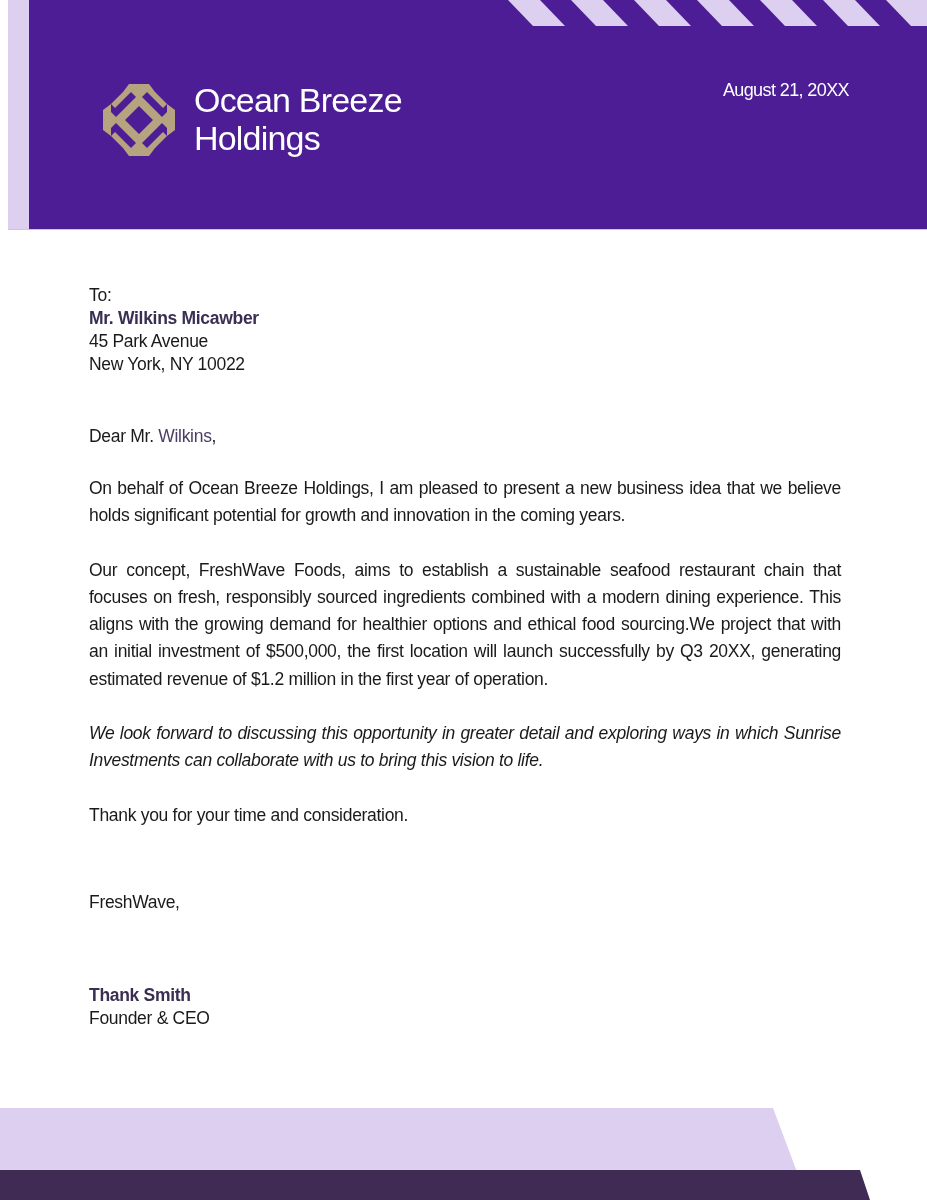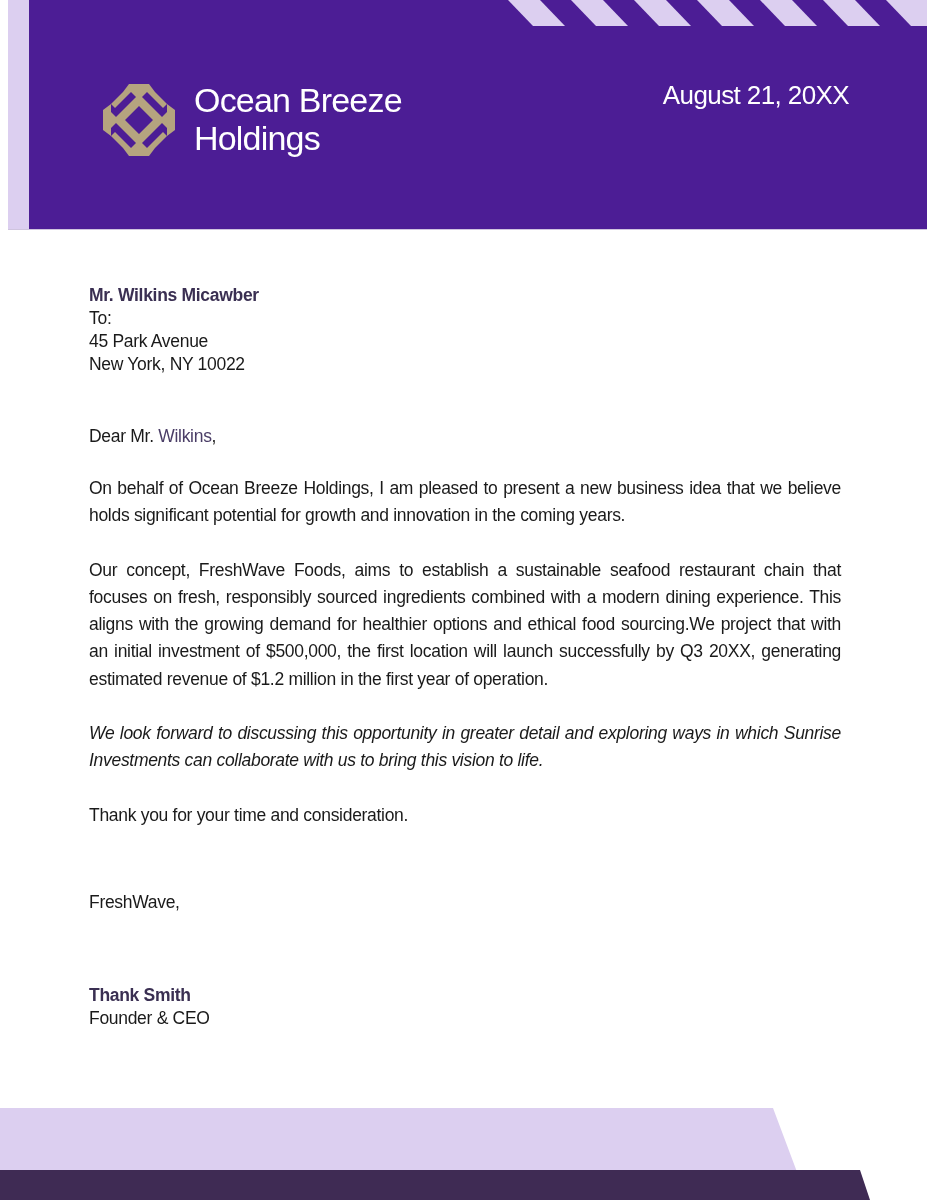--- a/index.html
+++ b/index.html
@@ -3,21 +3,21 @@
 <meta charset="utf-8">
 <style>
   html, body { margin: 0; padding: 0; }
   body { width: 927px; height: 1200px; position: relative; background: #ffffff; overflow: hidden; font-family: "Liberation Sans", sans-serif; }
   .header { position: absolute; left: 8px; top: 0; width: 927px; height: 230px; background: #4c1d95; }
   .header-left-strip { position: absolute; left: 0; top: 0; width: 21px; height: 230px; background: #dccff0; }
   .header-bottom-line { position: absolute; left: 0; top: 229px; width: 927px; height: 1px; background: #cfc4de; }
   .stripes { position: absolute; left: 490px; top: 0; width: 437px; height: 26px; }
   .logo { position: absolute; left: 95px; top: 84px; width: 72px; height: 72px; }
   .company-name { position: absolute; left: 186px; top: 81px; color: #ffffff; font-size: 34px; line-height: 38px; letter-spacing: -0.8px; }
-  .date { position: absolute; right: 86px; top: 80px; color: #ffffff; font-size: 26px; letter-spacing: -0.6px; }
+  .date { position: absolute; right: 86px; top: 80px; color: #ffffff; font-size: 18px; letter-spacing: -0.6px; }
   .content { position: absolute; left: 89px; top: 284px; width: 752px; color: #1a1a1a; font-family: "Liberation Sans", sans-serif; font-size: 17.5px; }
   .line { line-height: 23px; letter-spacing: -0.3px; }
   .bold { font-weight: bold; color: #3a2f52; }
   .accent { color: #4a3d66; }
   .para { line-height: 27.3px; text-align: justify; letter-spacing: -0.3px; }
   .footer-light { position: absolute; left: 0; top: 1108px; width: 800px; height: 64px; }
   .footer-dark { position: absolute; left: 0; top: 1170px; width: 870px; height: 30px; }
 </style>
 </head>
 <body>
@@ -56,22 +56,22 @@
     <div>Ocean Breeze</div>
     <div>Holdings</div>
   </div>
 
   <div class="date">August 21, 20XX</div>
   <div class="header-bottom-line"></div>
 </div>
 
 <div class="content">
   <div>
+    <div class="line">To:</div>
     <div class="line bold">Mr. Wilkins Micawber</div>
-    <div class="line">To:</div>
     <div class="line">45 Park Avenue</div>
     <div class="line">New York, NY 10022</div>
   </div>
 
   <div class="line" style="margin-top:49px;"><span>Dear Mr. </span><span class="accent">Wilkins</span><span>,</span></div>
 
   <p class="para" style="margin:27px 0 0 0;">On behalf of Ocean Breeze Holdings, I am pleased to present a new business idea that we believe holds significant potential for growth and innovation in the coming years.</p>
   <p class="para" style="margin:27px 0 0 0;">Our concept, FreshWave Foods, aims to establish a sustainable seafood restaurant chain that focuses on fresh, responsibly sourced ingredients combined with a modern dining experience. This aligns with the growing demand for healthier options and ethical food sourcing.We project that with an initial investment of $500,000, the first location will launch successfully by Q3 20XX, generating estimated revenue of $1.2 million in the first year of operation.</p>
   <p class="para" style="margin:27px 0 0 0;font-style:italic;">We look forward to discussing this opportunity in greater detail and exploring ways in which Sunrise Investments can collaborate with us to bring this vision to life.</p>
   <p class="para" style="margin:27px 0 0 0;">Thank you for your time and consideration.</p>

